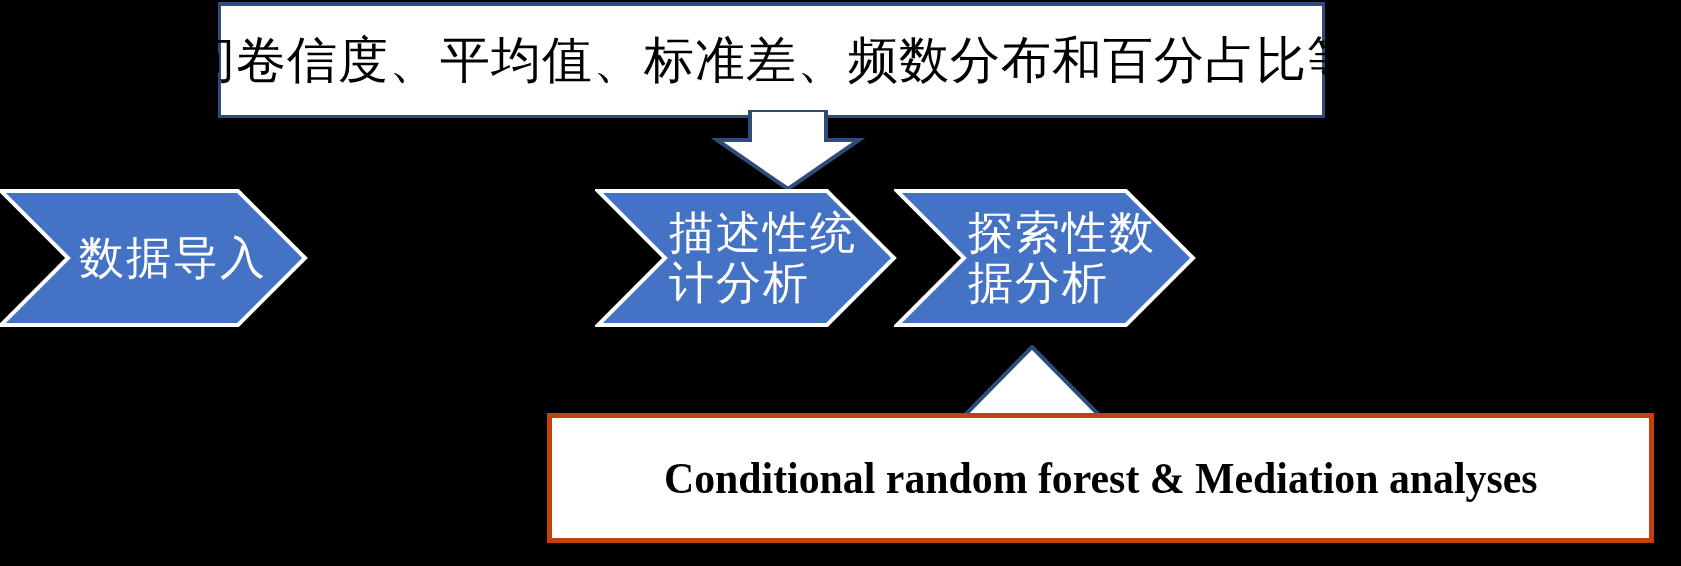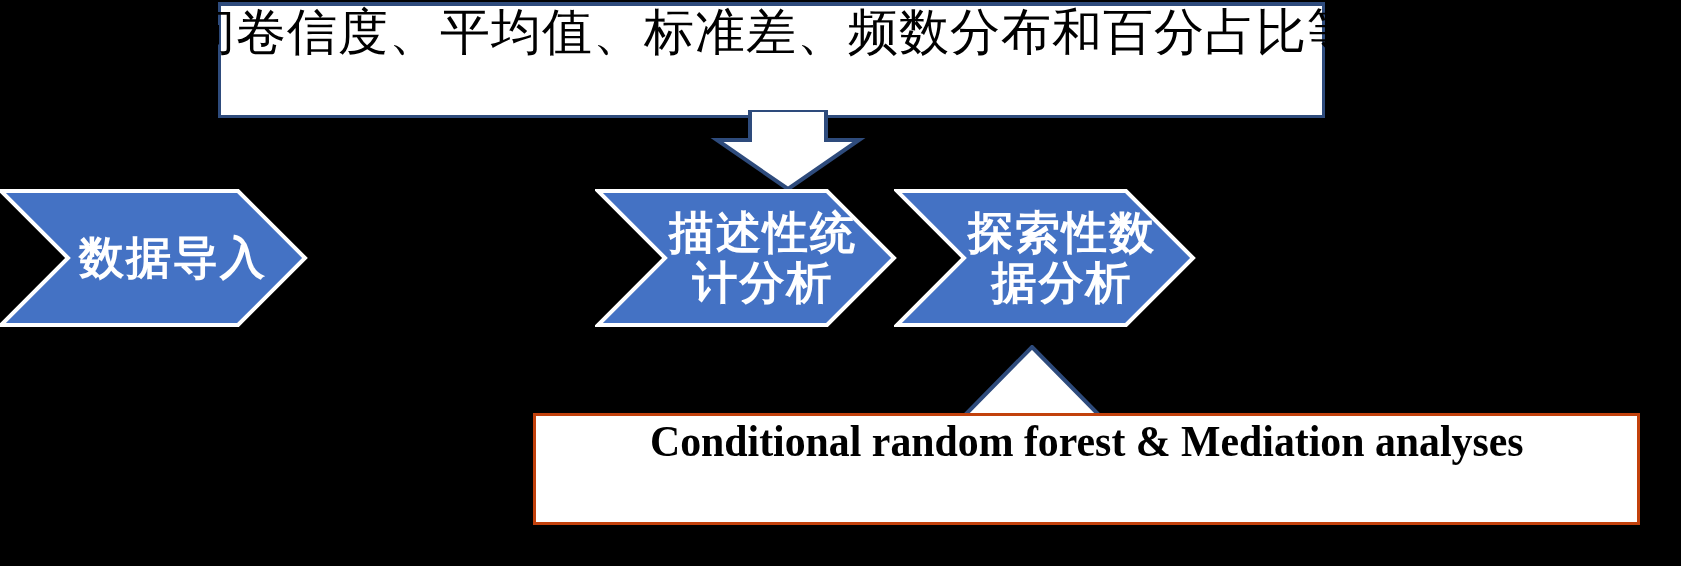--- a/index.html
+++ b/index.html
@@ -22,20 +22,21 @@
     height: 566px;
     background: #000000;
   }
 
   
   .callout {
     position: absolute;
     background: #FFFFFF;
     box-sizing: border-box;
     display: flex;
+    align-items: center;
     justify-content: center;
   }
 
   #top-callout {
     left: 218px;
     top: 2px;
     width: 1107px;
     height: 116px;
     border: 3px solid #2E4B7C;
     border-top: 4px solid #2E4B7C;
@@ -45,25 +46,25 @@
     font-family: "DejaVu Serif", "Liberation Serif", serif;
     font-size: 50px;
     line-height: 1.05;
     color: #000000;
     letter-spacing: 1px;
     white-space: nowrap;
     font-weight: 400;
   }
 
   #bottom-callout {
-    left: 533px;
+    left: 547px;
     top: 413px;
     width: 1107px;
-    height: 112px;
-    border: 3px solid #c2410c;
+    height: 130px;
+    border: 5px solid #c2410c;
   }
 
   #bottom-callout .callout-text {
     font-family: "Liberation Serif", "DejaVu Serif", serif;
     font-size: 44px;
     font-weight: bold;
     color: #000000;
     white-space: nowrap;
     transform: scaleX(0.95);
     letter-spacing: 0px;
@@ -103,24 +104,23 @@
     height: 100%;
   }
 
   .chevron .chev-label {
     position: relative;
     z-index: 2;
     color: #FFFFFF;
     font-family: "DejaVu Sans", "Liberation Sans", sans-serif;
     font-size: 45px;
     line-height: 1.12;
-    text-align: center;
     letter-spacing: 2px;
     white-space: pre-line;
-    font-weight: 700;
+    font-weight: 400;
     padding-left: 34px;
   }
   .chevron.first .chev-label { padding-left: 40px; }
 
   #chev-0 { left: -2px;   width: 310px; }
   #chev-1 { left: 296px;  width: 302px; }
   #chev-2 { left: 595px;  width: 302px; }
   #chev-3 { left: 894px;  width: 302px; }
   #chev-4 { left: 1193px; width: 434px; }
 </style>

